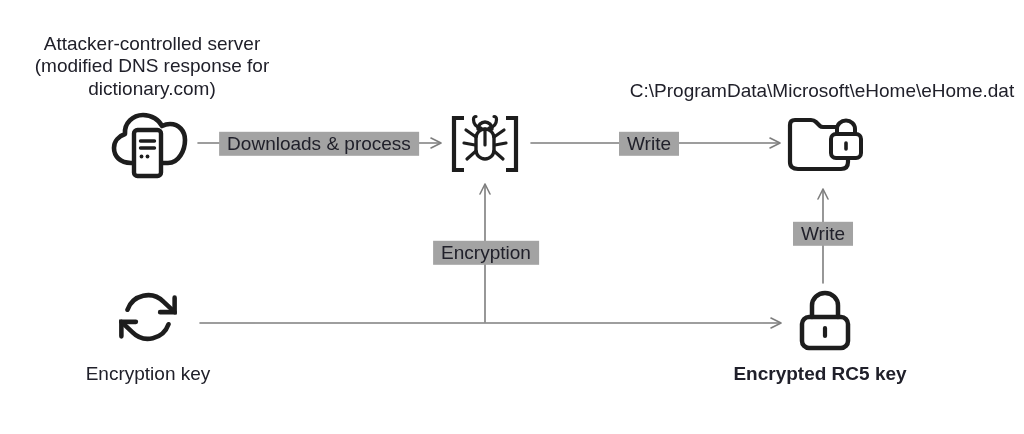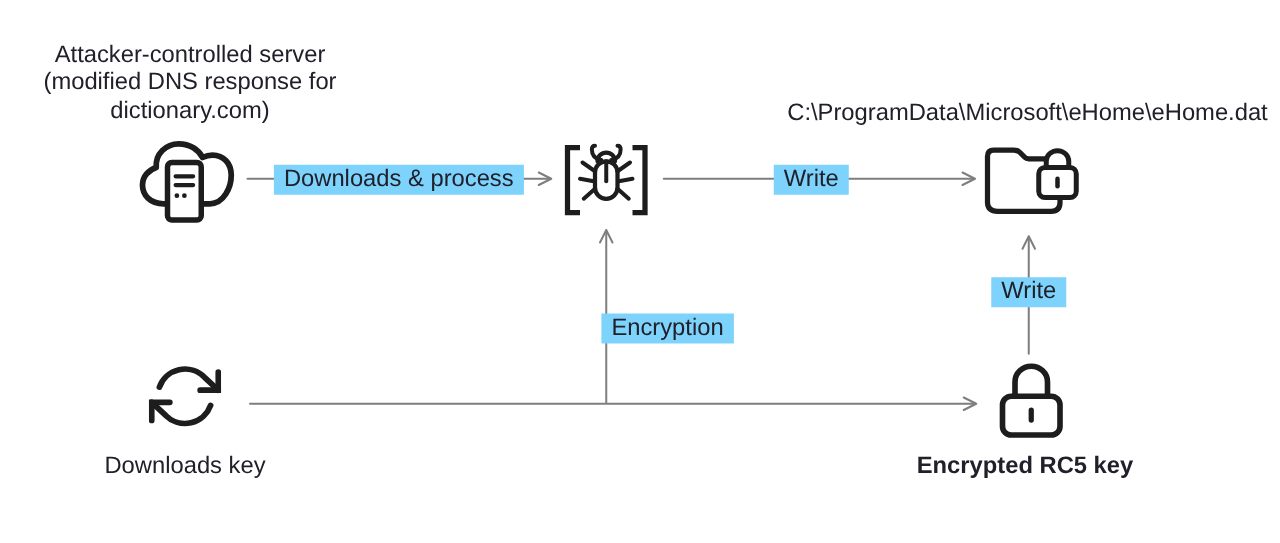--- a/index.html
+++ b/index.html
@@ -23,21 +23,21 @@
     transform: translate(-50%, -50%);
     font-size: 19px;
     line-height: 1.18;
     color: #20202a;
     white-space: nowrap;
     text-align: center;
     z-index: 2;
   }
   .node-label.multiline { white-space: pre-line; }
   .edge-label {
-    background: #7dd3fc;
+    background: #a3a3a3;
     padding: 1px 8px;
   }
   .icon {
     position: absolute;
     z-index: 3;
   }
   svg { display: block; }
 </style>
 </head>
 <body>
@@ -67,28 +67,28 @@
     </g>
 
     <g>
       <path d="M823,283 V190"></path>
       <path d="M818,199 L823,189 M828,199 L823,189"></path>
     </g>
   </svg>
 
   <div class="edge-label" style="left:319px; top:144px;">Downloads &amp; process</div>
   <div class="edge-label" style="left:649px; top:144px;">Write</div>
-  <div class="edge-label" style="left:486px; top:263px;margin-left:48px;">Encryption</div>
+  <div class="edge-label" style="left:486px; top:253px;">Encryption</div>
   <div class="edge-label" style="left:823px; top:234px;">Write</div>
 
   <div class="node-label multiline" style="left:152px; top:67px;">Attacker-controlled server
 (modified DNS response for
 dictionary.com)</div>
   <div class="node-label" style="left:822px; top:91px;">C:\ProgramData\Microsoft\eHome\eHome.dat</div>
-  <div class="node-label" style="left:148px; top:374px;">Downloads key</div>
+  <div class="node-label" style="left:148px; top:374px;">Encryption key</div>
   <div class="node-label" style="left:820px; top:374px;font-weight:bold;">Encrypted RC5 key</div>
 
   <div class="icon" style="left:109px; top:110px;">
     <svg width="80" height="70" viewBox="0 0 80 70" fill="none" stroke="#1d1d1d" stroke-linecap="round" stroke-linejoin="round">
       <path d="M22,53 C11,53 5,46 5,38 C5,31 10,26 16,24 C15,13 24,5 34,5
                C43,5 50,10 53,16 C55,15 58,14 61,14 C70,14 76,21 76,30
                C76,40 70,53 59,53 Z" stroke-width="4.6"></path>
       <rect x="25" y="20" width="27" height="46" rx="3.5" fill="#ffffff" stroke-width="4.4"></rect>
       <path d="M31.5,31 H45.5 M31.5,38 H45.5" stroke-width="3.4"></path>
       <circle cx="32.5" cy="46.5" r="1.9" fill="#1d1d1d" stroke="none"></circle>

